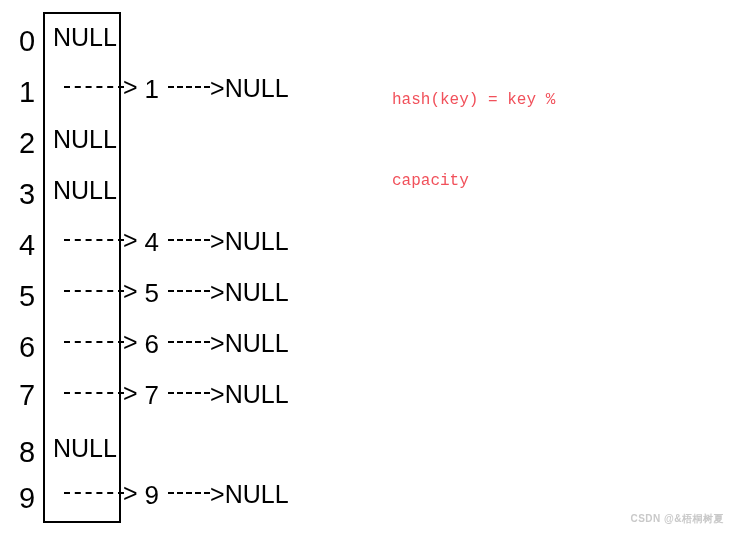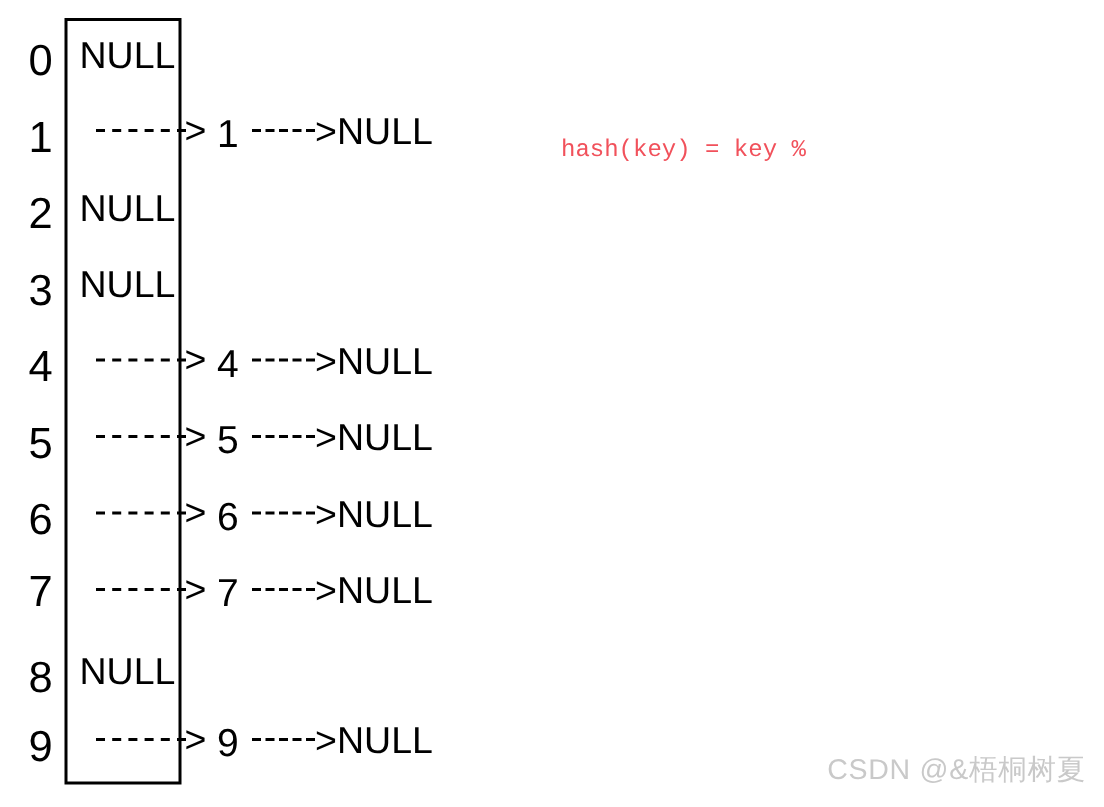--- a/index.html
+++ b/index.html
@@ -127,41 +127,42 @@
 
   .chain-tail {
     font-size: 25px;
     line-height: 1;
     text-align: right;
   }
 
   
   .formula {
     position: absolute;
-    left: 374px;
+    left: 392px;
     top: 33px;
     width: 230px;
     color: #f1515b;
     font-family: "Liberation Mono", monospace;
     font-size: 16px;
     line-height: 27px;
     white-space: pre;
   }
   .formula-line { display: block; }
 
   
   .watermark {
     position: absolute;
     right: 12px;
     bottom: 12px;
     color: #c9c9c9;
-    font-size: 19px;
+    font-size: 10px;
     font-family: "Liberation Sans", sans-serif;
     letter-spacing: 0.5px;
     white-space: nowrap;
+    font-weight: bold;
   }
 </style>
 </head>
 <body>
 
 <div id="diagram">
 
   <div class="bucket-table">
 
     <div class="array-box"></div>
@@ -272,17 +273,18 @@
             <span class="chain-tail">&gt;NULL</span>
           </span>
         </span>
       </div>
 
     </div>
   </div>
 
   <div class="formula">
     <span class="formula-line">hash(key) = key %</span>
+    <span class="formula-line">capacity</span>
   </div>
 
   <div class="watermark">CSDN @&amp;梧桐树夏</div>
 
 </div>
 
 </body></html>

